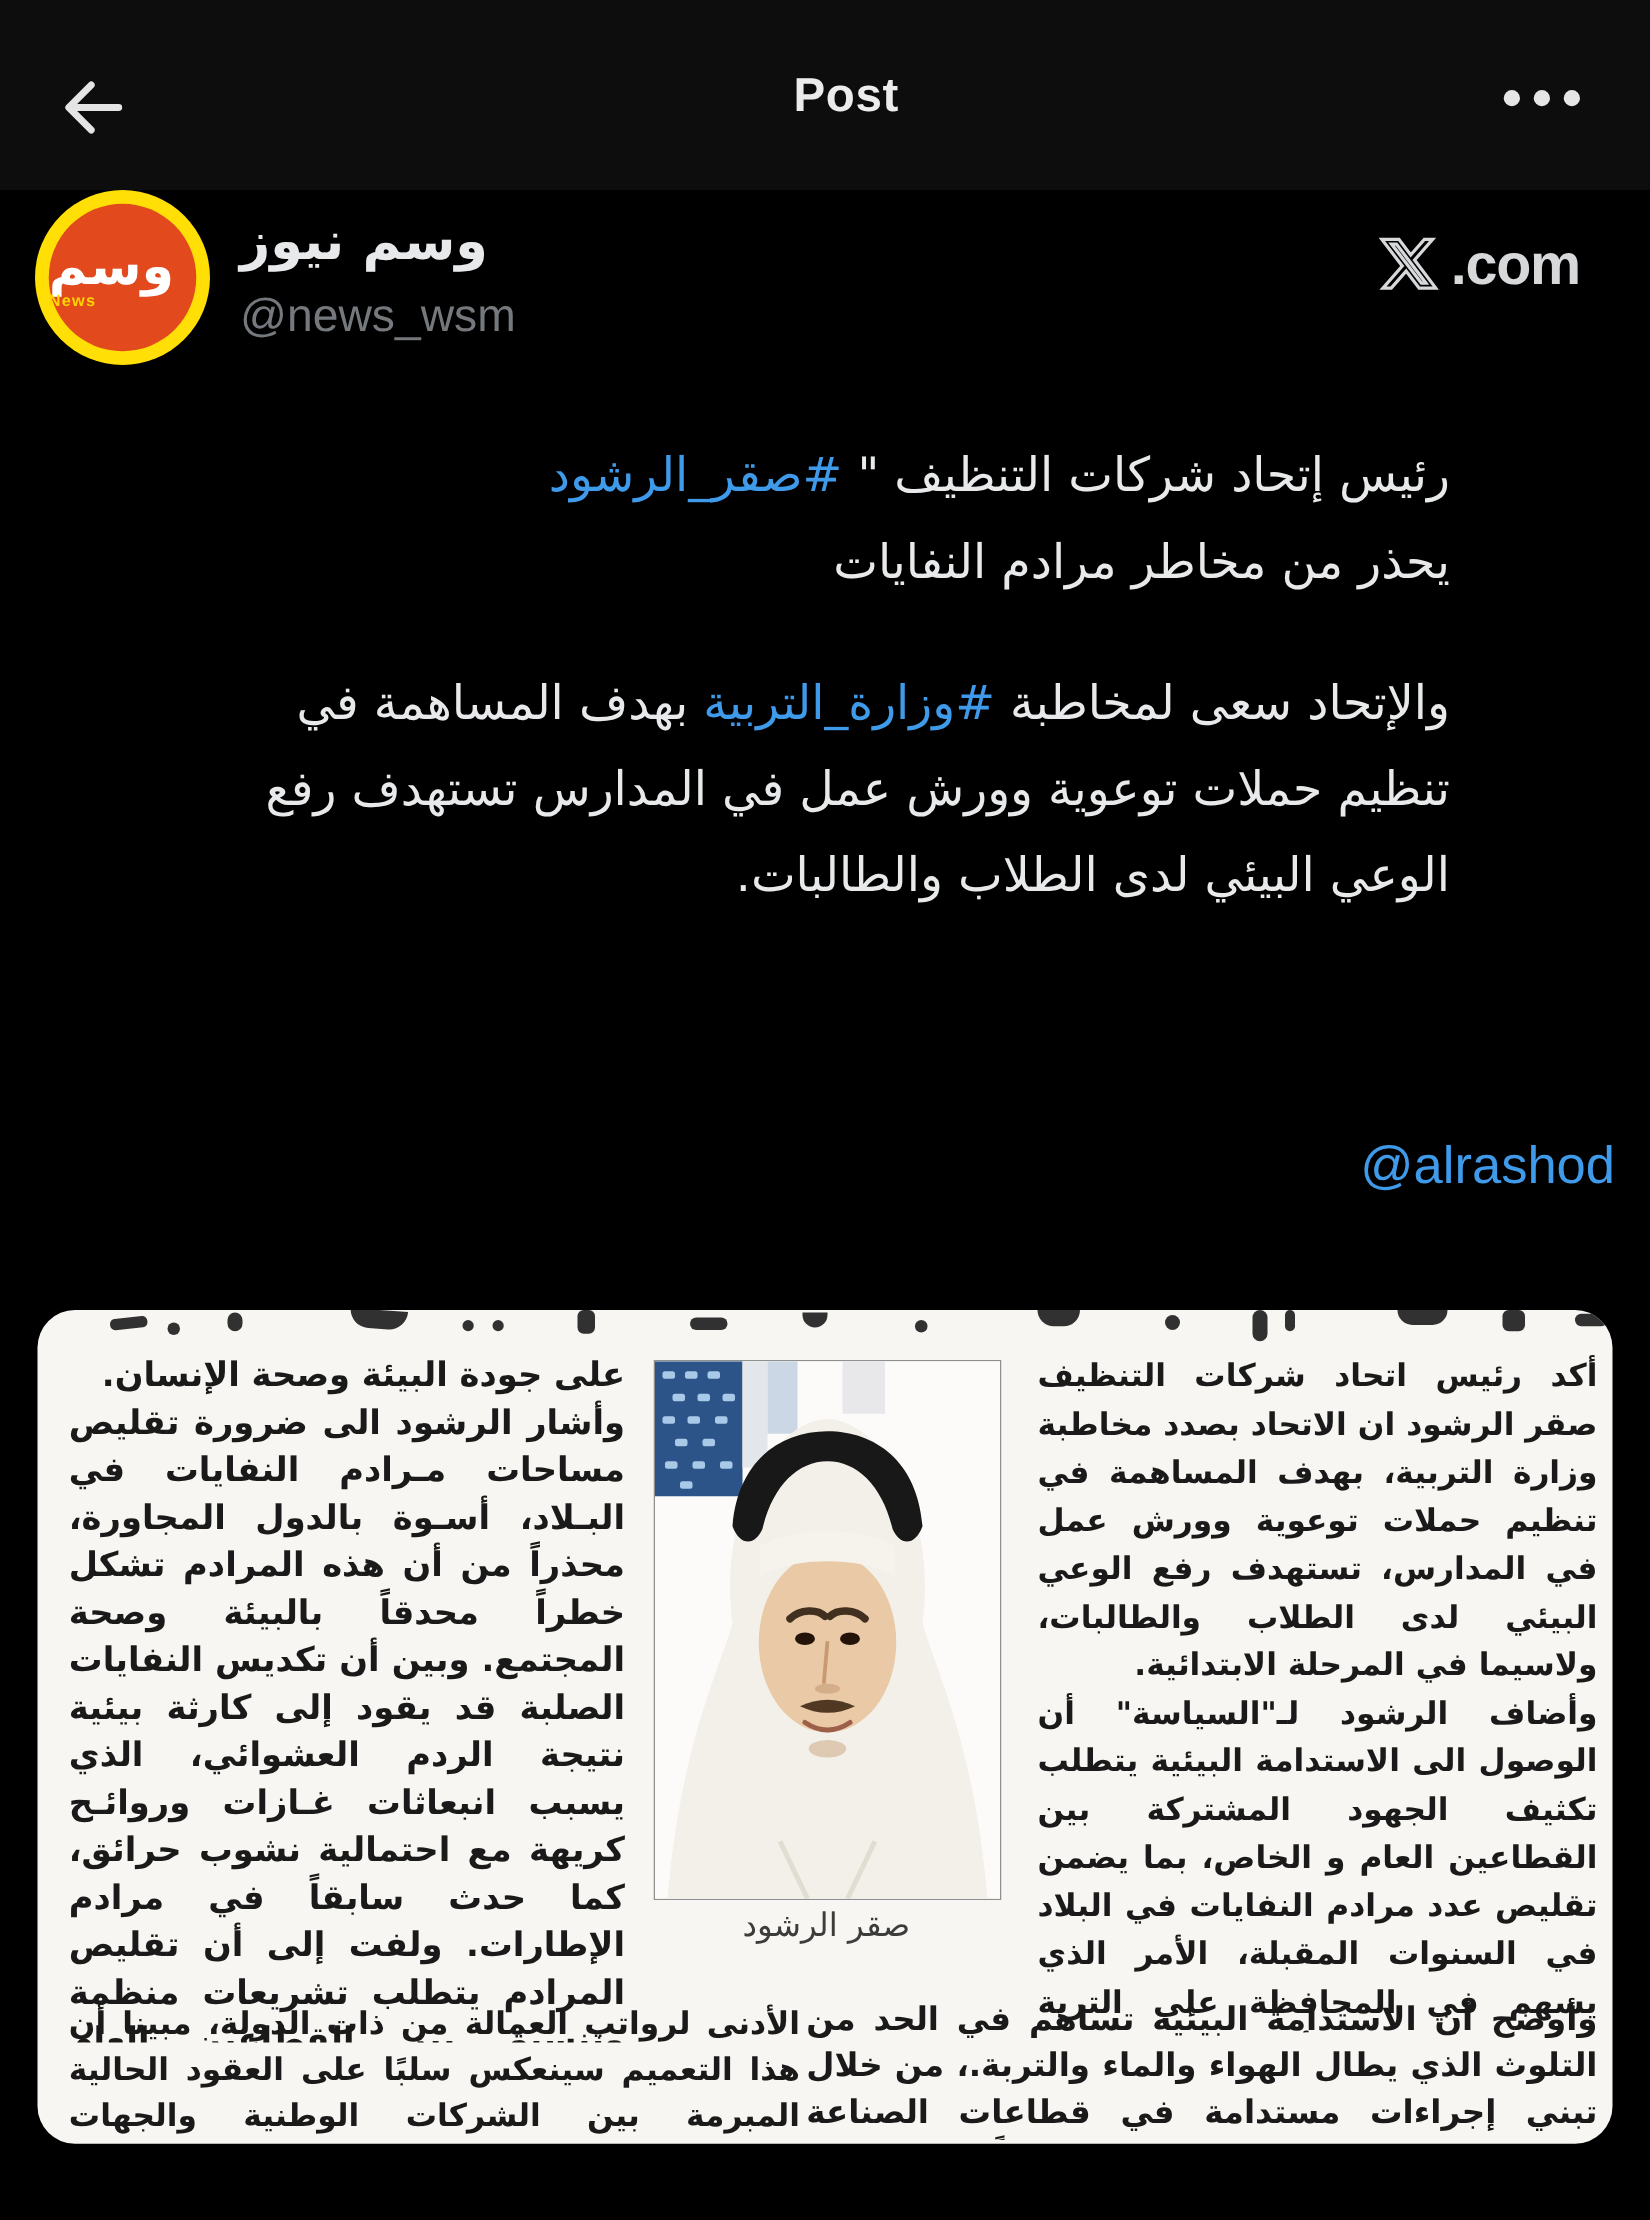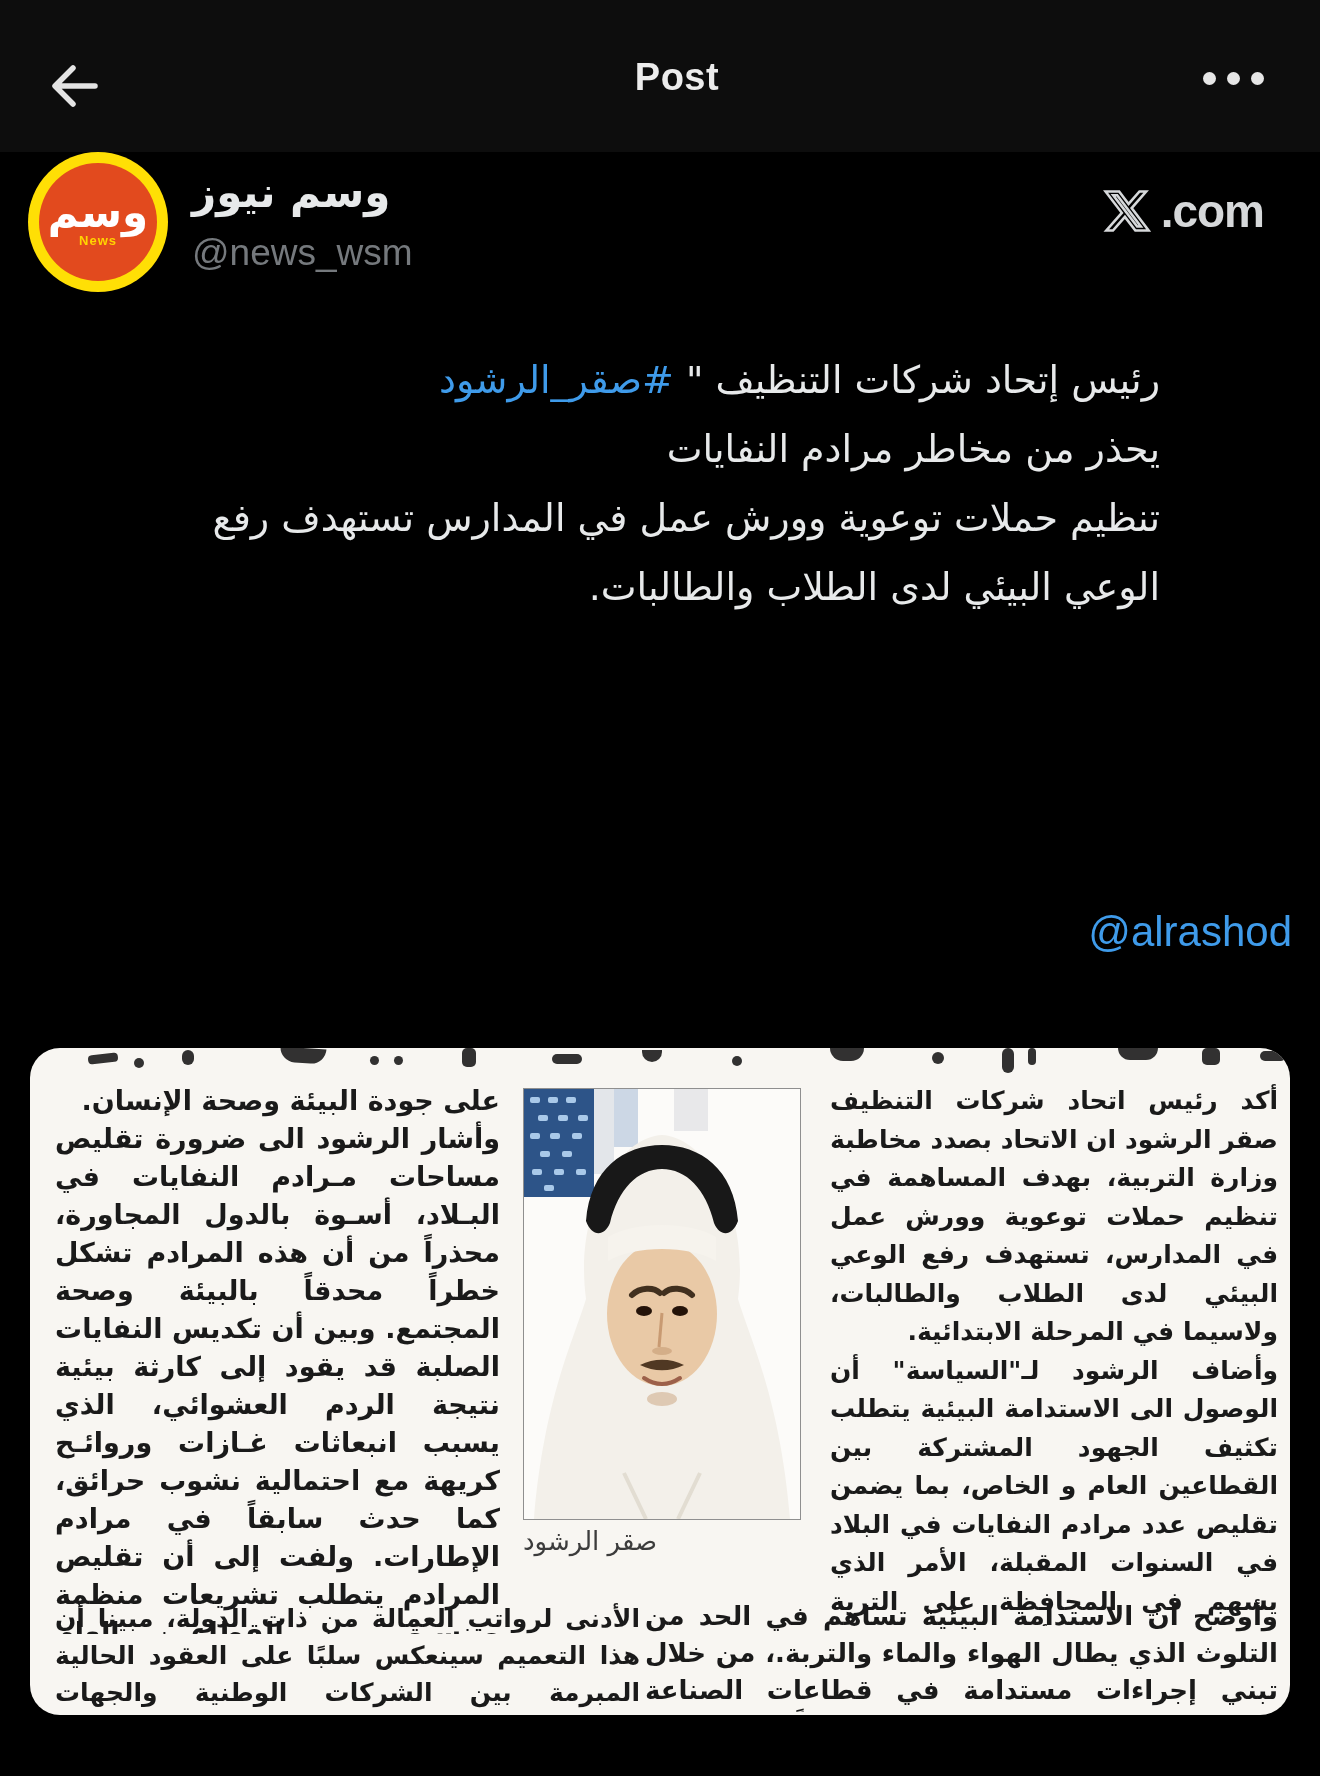--- a/index.html
+++ b/index.html
@@ -12,21 +12,21 @@
   #page-title{position:absolute;left:17px;top:56px;width:1320px;text-align:center;
               font-size:38px;font-weight:700;color:#ececec;letter-spacing:.5px;}
   #more-btn{position:absolute;right:50px;top:66px;background:none;border:0;cursor:pointer;
             display:flex;gap:11px;padding:6px;}
   #more-btn i{width:13px;height:13px;border-radius:50%;background:#e6e6e6;display:block;}
 
   
   #avatar{position:absolute;left:28px;top:152px;width:140px;height:140px;border-radius:50%;
           background:#ffdf05;cursor:pointer;}
   #avatar .inner{position:absolute;left:11px;top:11px;right:11px;bottom:11px;border-radius:50%;
-                 background:#e24a1e;display:flex;align-items:center;justify-content:center;flex-direction:column;}
+                 background:#e24a1e;display:flex;justify-content:center;flex-direction:column;}
   #avatar .word{color:#fff;font-family:"DejaVu Sans",sans-serif;font-weight:700;font-size:42px;line-height:44px;margin-top:-6px;}
   #avatar .sub{color:#ffd400;font-size:13px;font-weight:700;letter-spacing:1px;margin-top:-2px;}
   #display-name{position:absolute;left:192px;top:168px;font-family:"DejaVu Sans",sans-serif;
                 font-size:42px;font-weight:700;color:#e7e9ea;direction:rtl;}
   #user-handle{position:absolute;left:192px;top:232px;font-size:37px;color:#75797d;}
   #source-link{position:absolute;right:56px;top:184px;display:flex;align-items:center;gap:10px;
                text-decoration:none;cursor:pointer;}
   #source-link .dotcom{font-size:46px;font-weight:700;color:#d6d8da;letter-spacing:-1px;}
 
   
@@ -44,21 +44,21 @@
   .frag{position:absolute;background:#161616;opacity:.88;}
   .ncol{position:absolute;direction:rtl;text-align:justify;color:#1a1a1a;
         font-family:"DejaVu Sans",sans-serif;font-weight:700;overflow:hidden;}
   .ncol p{margin:0;}
   #news-right{right:12px;top:34px;width:448px;height:544px;font-size:25px;line-height:38.5px;}
   #news-left{left:25px;top:34px;width:445px;height:552px;font-size:27px;line-height:38px;}
   #news-bottom-right{left:615px;top:550px;width:633px;height:114px;font-size:26px;line-height:37px;}
   #news-bottom-left{left:25px;top:552px;width:585px;height:114px;font-size:25px;line-height:37px;}
   #news-photo{position:absolute;left:493px;top:40px;width:276px;height:430px;border:1px solid #8f8f8f;
               background:#fcfbf9;}
-  #photo-caption{position:absolute;left:493px;top:478px;width:276px;direction:rtl;text-align:left;
+  #photo-caption{position:absolute;left:493px;top:478px;width:276px;direction:rtl;text-align:center;
                  padding-right:2px;font-family:"DejaVu Sans",sans-serif;font-size:26px;color:#3c3c3c;}
 </style>
 </head>
 <body>
 
 <div id="screen">
 
   <header id="topbar">
     <button id="back-btn">
       <svg width="60" height="60" viewBox="0 0 60 60">
@@ -84,20 +84,21 @@
   <a id="source-link">
     <svg width="48" height="48" viewBox="0 0 24 24">
       <path d="M18.244 2.25h3.308l-7.227 8.26 8.502 11.24H16.17l-5.214-6.817L4.99 21.75H1.68l7.73-8.835L1.254 2.25H8.08l4.713 6.231 5.451-6.231zm-1.161 17.52h1.833L7.084 4.126H5.117l11.966 15.644z" fill="none" stroke="#d6d8da" stroke-width="1.3"></path>
     </svg>
     <span class="dotcom">.com</span>
   </a>
 
   <section id="tweet">
     <p><span>رئيس إتحاد شركات التنظيف " </span><span class="tag">#صقر_الرشود</span></p>
     <p>يحذر من مخاطر مرادم النفايات</p>
+    <p class="gap"><span>والإتحاد سعى لمخاطبة </span><span class="tag">#وزارة_التربية</span><span> بهدف المساهمة في</span></p>
     <p>تنظيم حملات توعوية وورش عمل في المدارس تستهدف رفع</p>
     <p>الوعي البيئي لدى الطلاب والطالبات.</p>
   </section>
 
   <div id="mention-link">@alrashod</div>
 
   <figure id="clipping">
 
     <div class="frag" style="left:58px;top:6px;width:30px;height:9px;border-radius:4px;transform:rotate(-6deg);"></div>
     <div class="frag" style="left:104px;top:10px;width:10px;height:10px;border-radius:50%;"></div>

